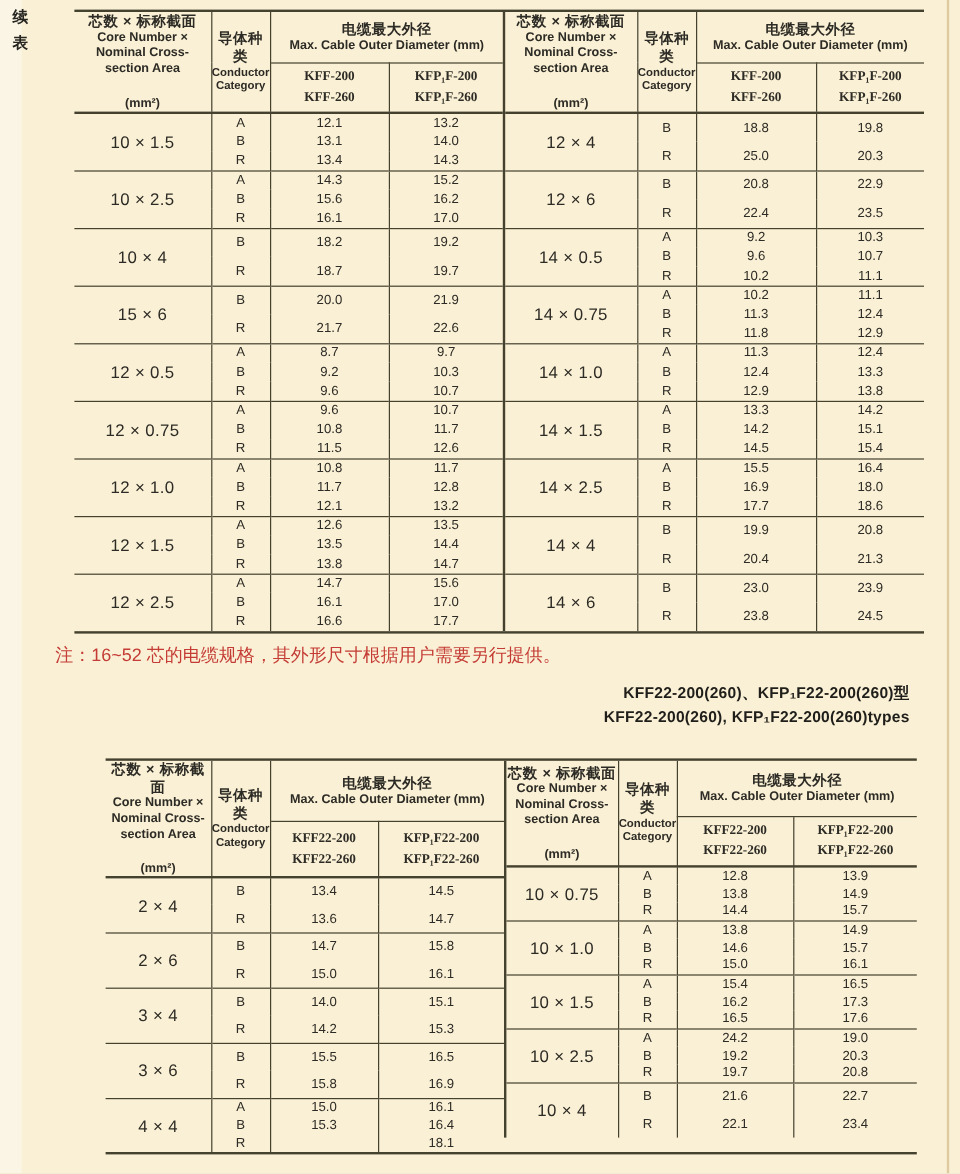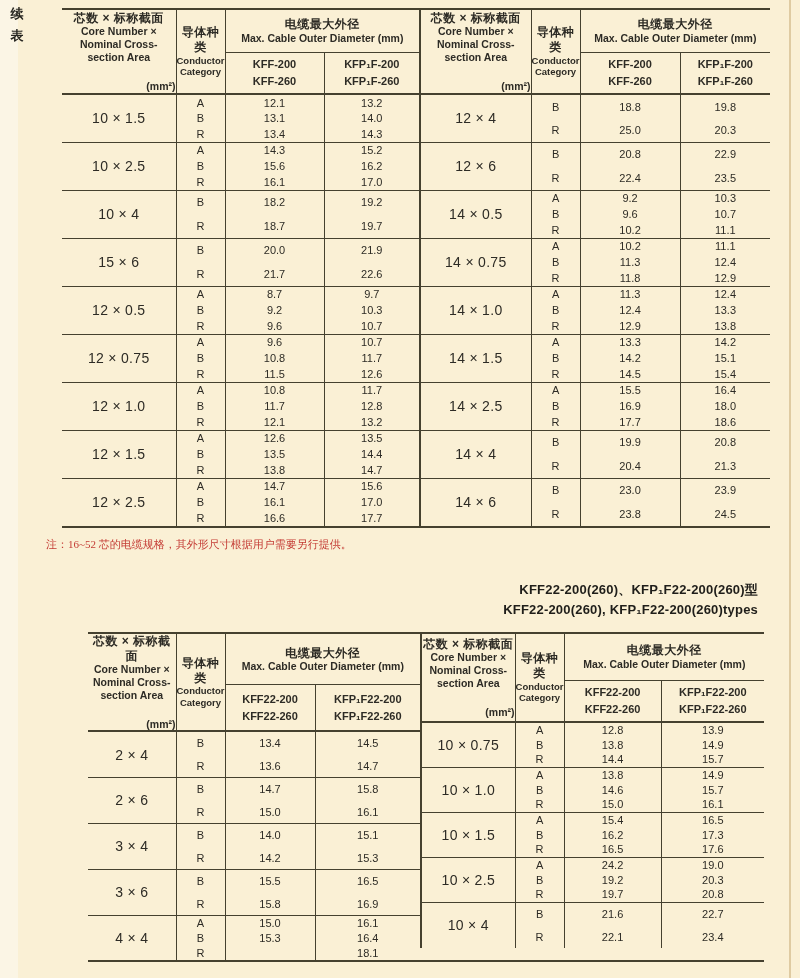--- a/index.html
+++ b/index.html
@@ -25,43 +25,43 @@
   th, td { padding:0; text-align:center; vertical-align:middle; font-weight:normal; color:#2d2b25; }
   thead { border-bottom:2px solid #45412f; }
   thead th { line-height:1.22; }
   .h-size, .h-cond { border-right:1px solid #45412f; }
   .h-diam { border-bottom:1.5px solid #45412f; }
   .h-m1 { border-right:1px solid #45412f; }
 
   .cn  { font-size:12px; font-weight:bold; letter-spacing:0.5px; }
   .en  { font-size:10.5px;font-weight:bold; }
   .en-s{ font-size:9.5px; white-space:nowrap; }
-  .unit{ margin-top:16px;text-align:right; }
+  .unit{ margin-top:16px; }
   .model { font-size:11px; font-weight:bold; }
-  .model div { line-height:17px; }
+  .model div { line-height:17px;font-family:Liberation Serif, serif; }
 
   tbody td { font-size:11px; }
   td.size { border-right:1px solid #45412f; font-size:14px; letter-spacing:0.3px; }
   td.cond { border-right:1px solid #45412f; }
   td.v1   { border-right:1px solid #45412f; }
   tr.gfirst td { border-top:1.5px solid #45412f; }
   tbody tr:first-child td { border-top:none; }
 
   .t-top thead tr.hr1 th { height:42px; }
   .t-top thead tr.hr2 th { height:42px; }
   .t-bot thead tr.hr1 th { height:46px; }
   .t-bot thead tr.hr2 th { height:42px; }
   .t-top tbody tr.r3 td { height:16px; }
   .t-top tbody tr.r2 td { height:24px; }
   .t-bot tbody tr.r3 td { height:15px; }
   .t-bot tbody tr.r2 td { height:23px; }
 
-  .note-cn { position:absolute; left:46px; top:537px; font-size:11px; color:#c43c35;font-family:Liberation Serif, serif; }
+  .note-cn { position:absolute; left:46px; top:537px; font-size:15px; color:#c43c35; }
   .note-en { position:absolute; left:432px; top:534px; width:330px; font-size:10.5px; color:#c43c35; line-height:16px; }
-  .sec-title { position:absolute; right:42px; top:580px; text-align:right; font-size:13px; font-weight:bold; line-height:20px; color:#1f1e1a; letter-spacing:0.2px; }
+  .sec-title { position:absolute; right:42px; top:568px; text-align:right; font-size:13px; font-weight:bold; line-height:20px; color:#1f1e1a; letter-spacing:0.2px; }
 </style>
 </head>
 <body>
 
 <div class="page">
   <div class="edge-strip"></div>
   <div class="right-edge"></div>
 
   <div class="cont-label">
     <div>续</div>

